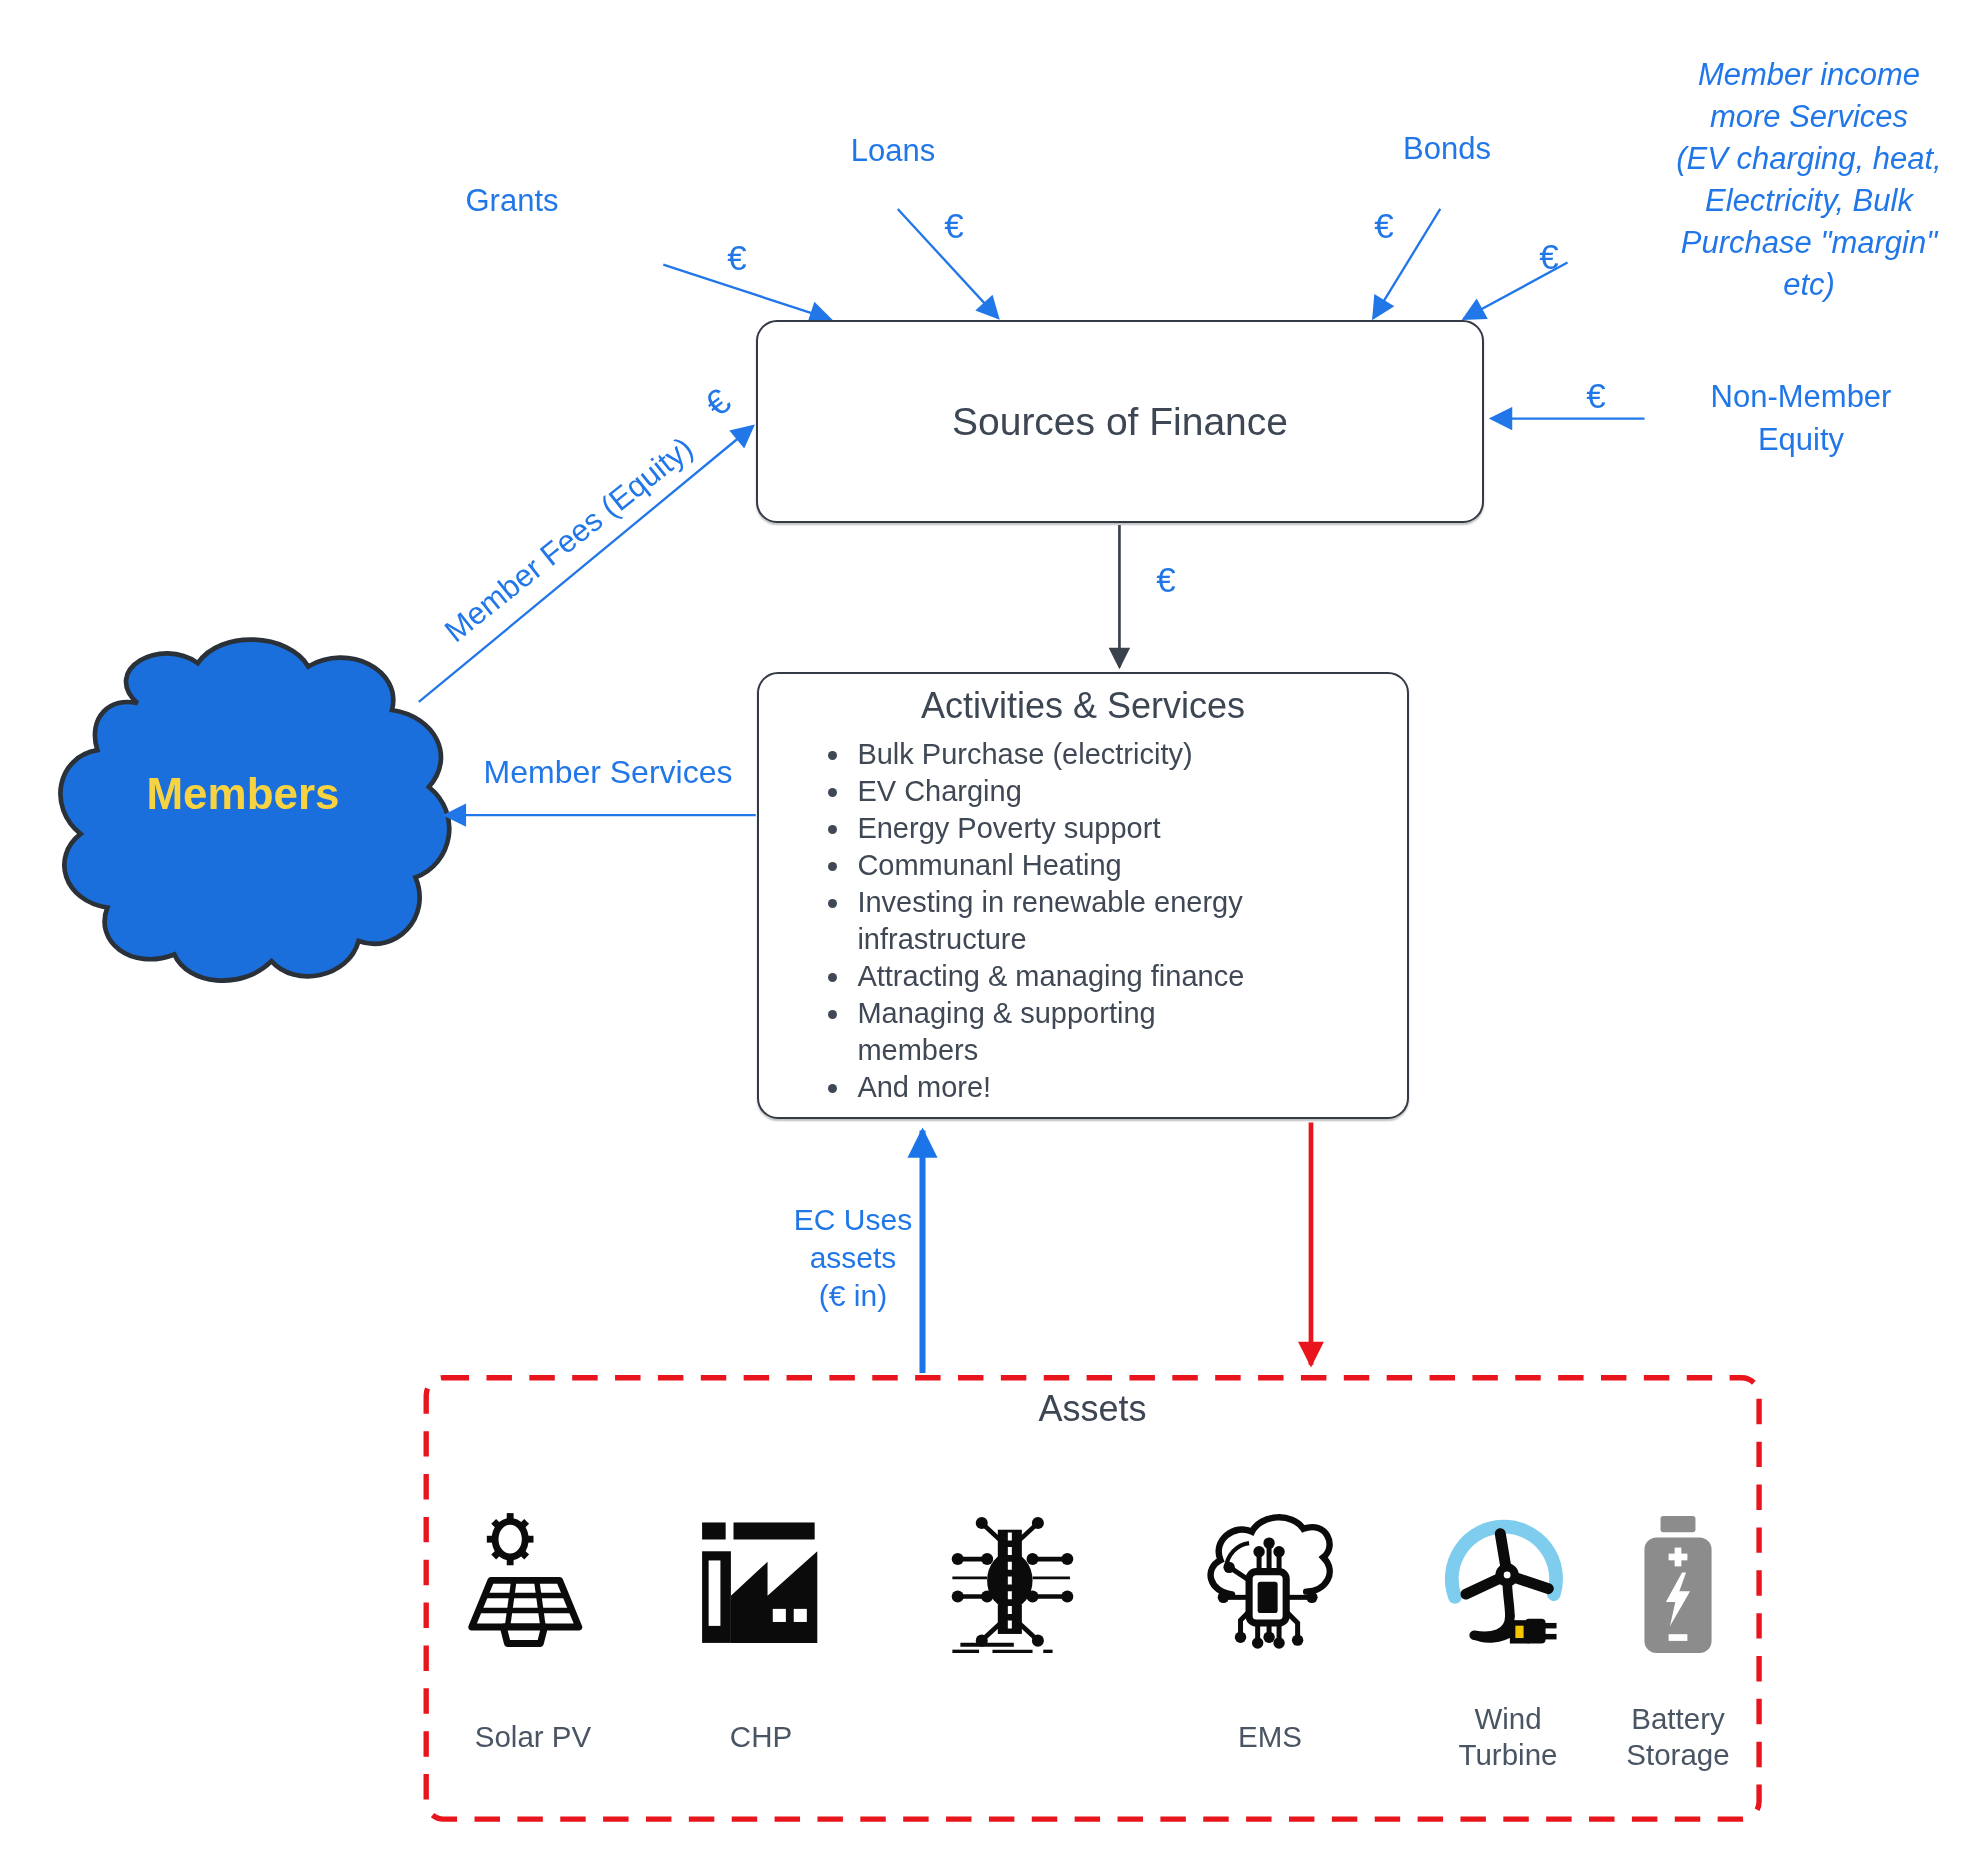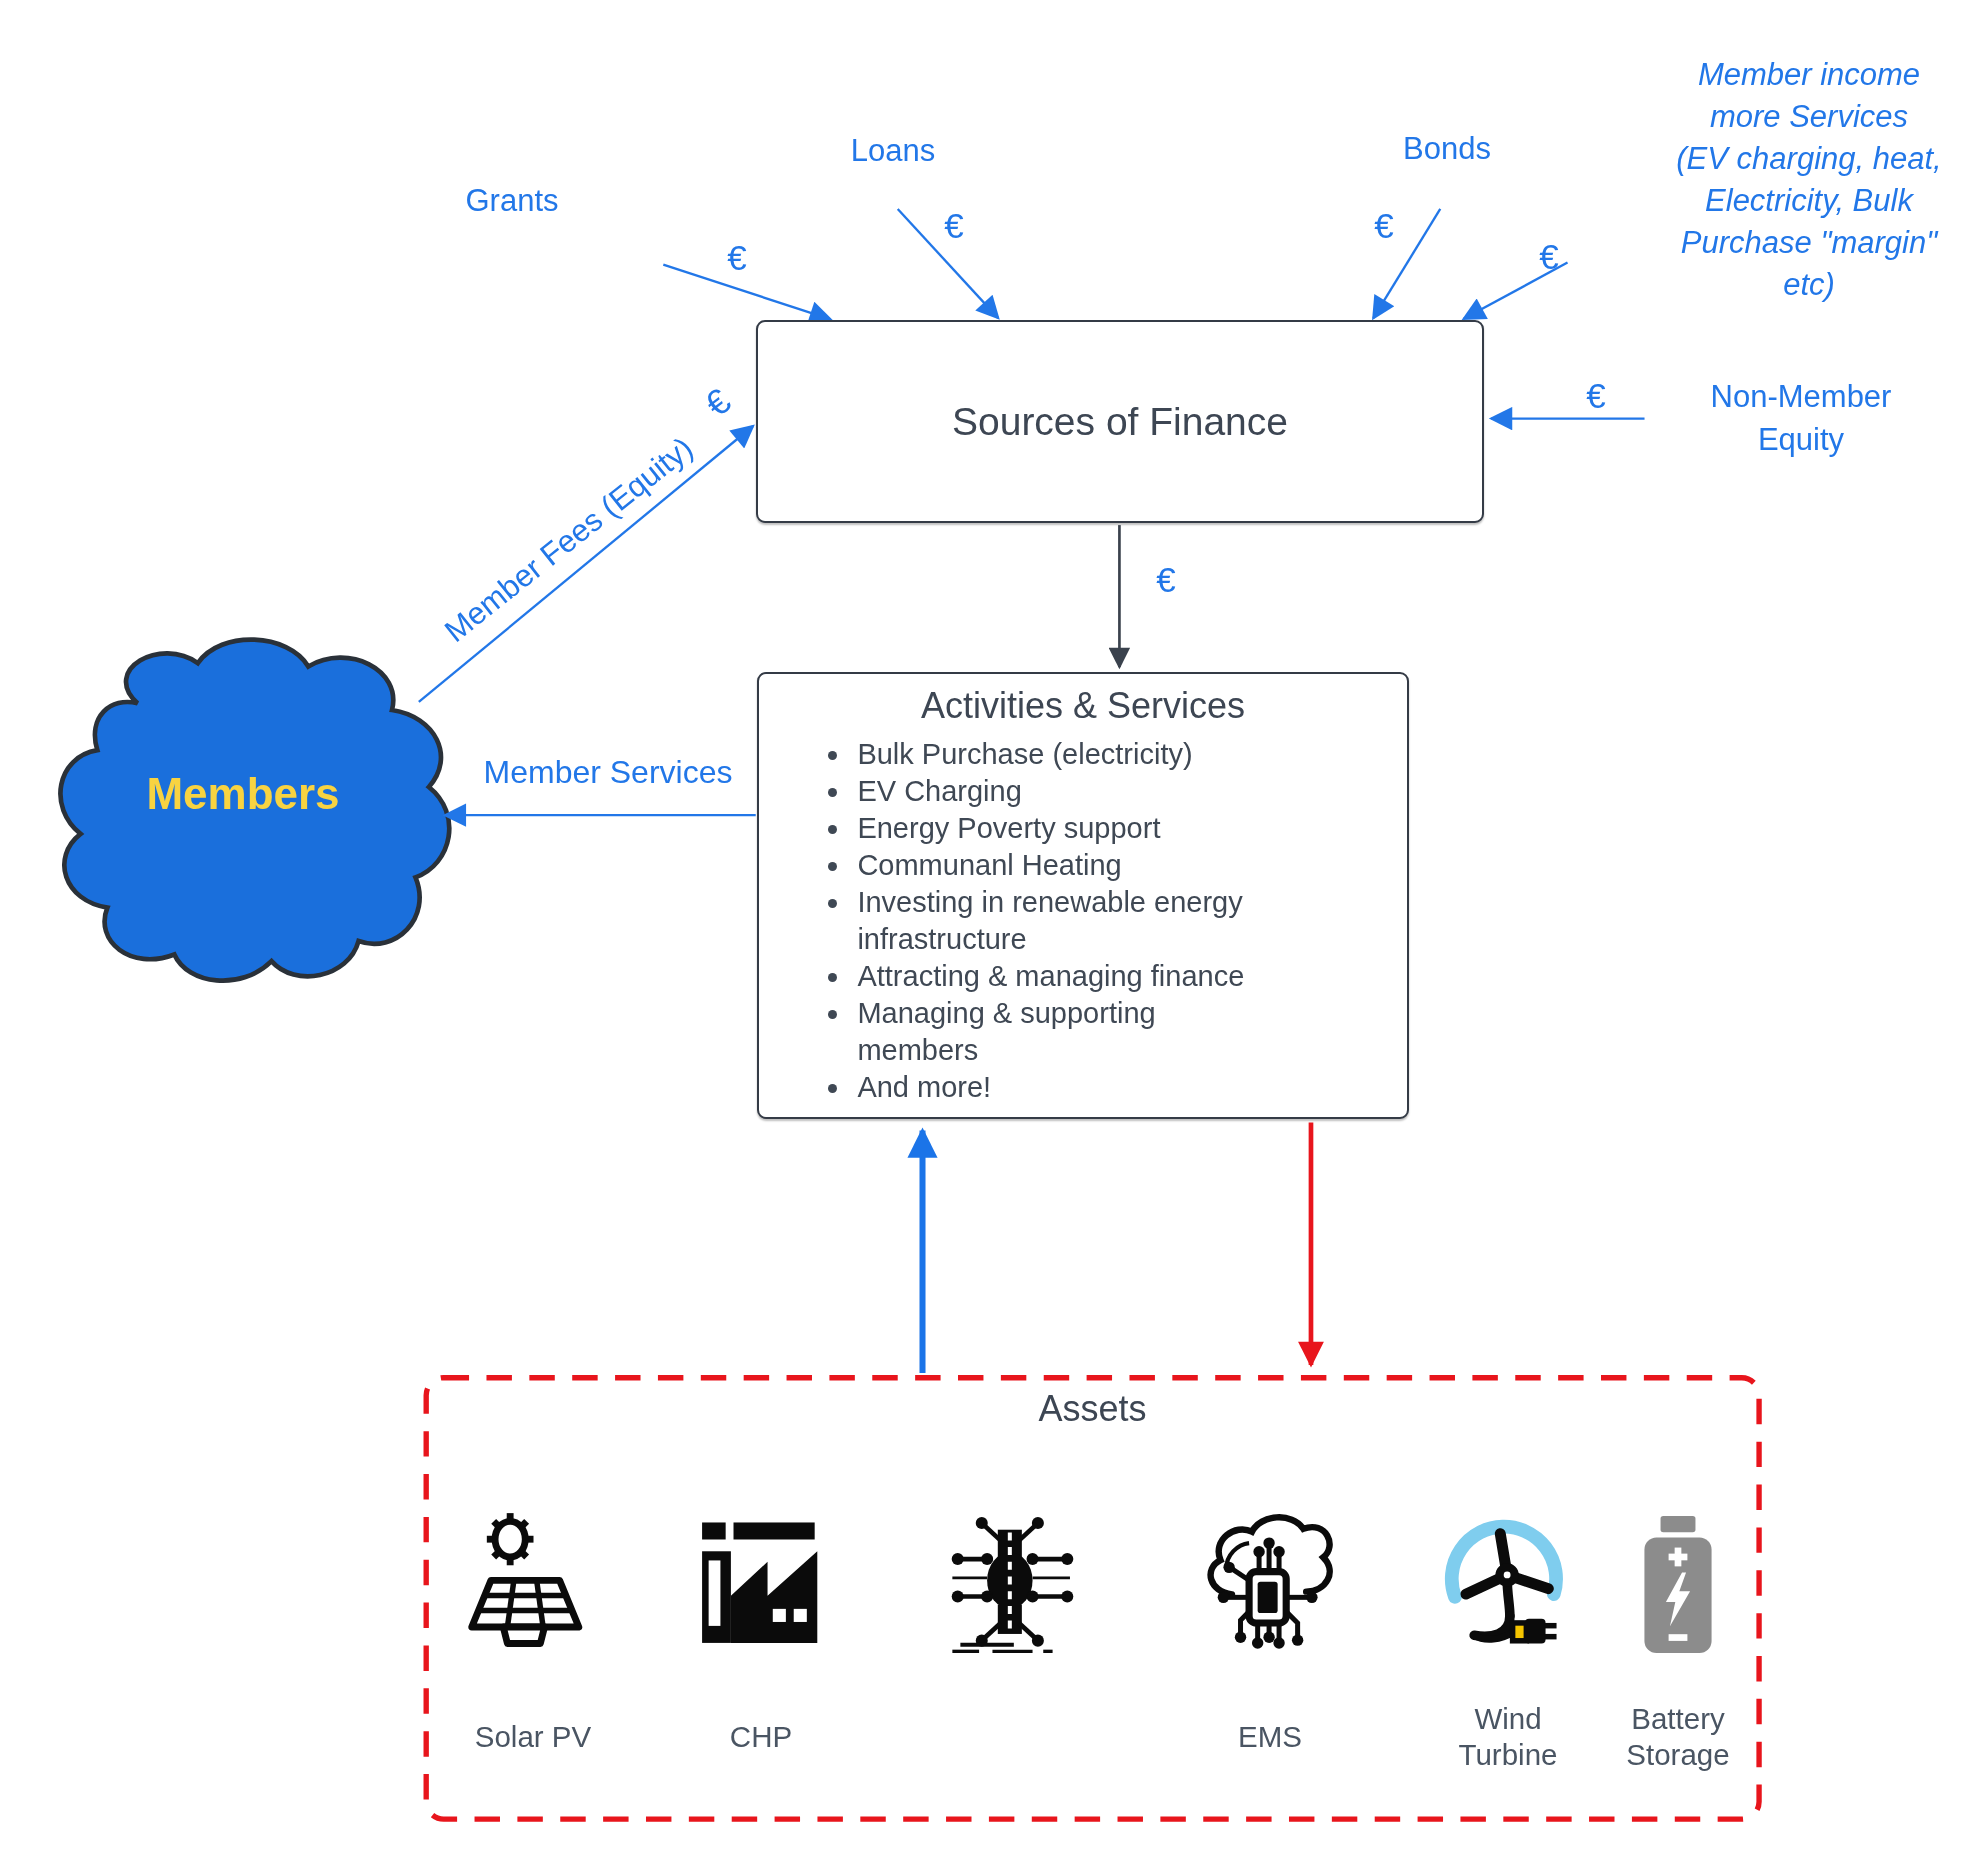--- a/index.html
+++ b/index.html
@@ -2,21 +2,21 @@
 <html style="font-size:10.7px"><head>
 <meta charset="utf-8">
 <style>
   html,body{margin:0;padding:0;background:#ffffff;}
   .canvas{
     position:relative;width:1985px;height:1860px;background:#ffffff;overflow:hidden;
     font-family:"Liberation Sans",sans-serif;
   }
   svg.layer{position:absolute;left:0;top:0;width:1985px;height:1860px;z-index:0;}
   .box{
-    position:absolute;background:#ffffff;border:2.7px solid #343B46;border-radius:9px;
+    position:absolute;background:#ffffff;border:2.7px solid #343B46;border-radius:21px;
     box-shadow:0 2px 2px rgba(0,0,0,0.25);z-index:2;box-sizing:border-box;
   }
   .sources-box{left:756px;top:320px;width:728px;height:203px;display:flex;align-items:center;justify-content:center;}
   .sources-title{font-size:39px;color:#3D4653;}
   .activities-box{left:757px;top:672px;width:652px;height:447px;}
   .activities-title{margin-top:10.7px;text-align:center;font-size:36px;color:#3D4653;}
   .activities-list{margin:9.4px 0 0 0;padding:0 0 0 93px;list-style:disc outside;}
   .activities-list li{
     font-size:29px;line-height:37px;color:#3F4854;white-space:pre-line;padding-left:5.4px;
   }
@@ -142,20 +142,25 @@
   </div>
   <div class="euro" style="left:1596px;top:396px;">€</div>
 
   <div class="member-fees">Member Fees (Equity)</div>
   <div class="fees-euro">€</div>
 
   <div class="euro" style="left:1166px;top:580px;">€</div>
 
   <div class="lbl" style="left:608px;top:772px;font-size:32px;">Member Services</div>
 
+  <div class="lines-block ec-uses">
+    <div>EC Uses</div>
+    <div>assets</div>
+    <div>(€ in)</div>
+  </div>
 
   <div class="assets-title">Assets</div>
 
   <div class="asset-item" style="left:439px;">
     <div class="asset-icon">
       <svg width="151" height="151" viewBox="0 0 110 110">
         <g stroke="#0B0B0B" stroke-width="5" fill="none">
           <ellipse cx="38" cy="22" rx="11" ry="13"></ellipse>
           <line x1="38" y1="3" x2="38" y2="9"></line>
             <line x1="38" y1="35" x2="38" y2="41"></line>

